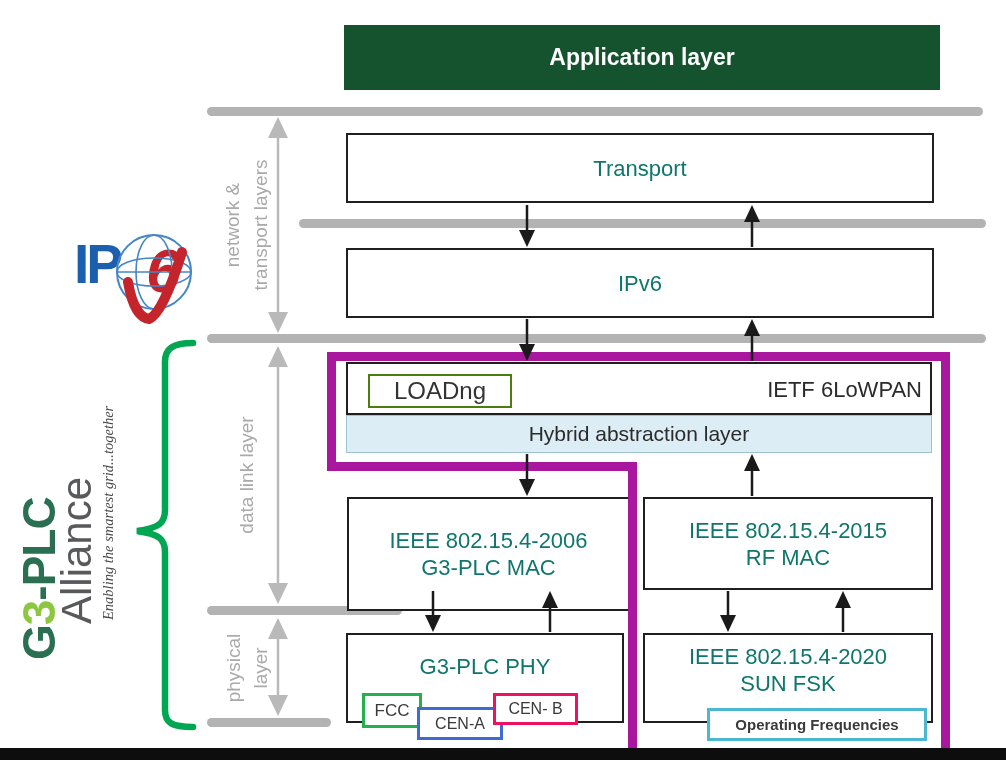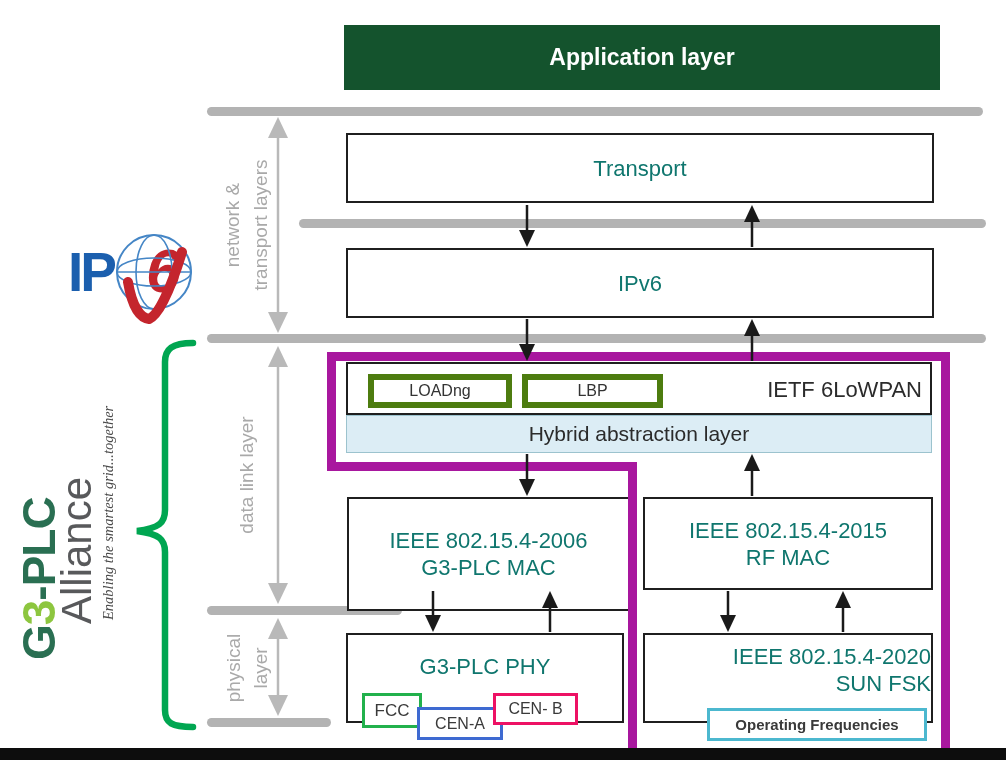--- a/index.html
+++ b/index.html
@@ -7,34 +7,34 @@
          font-family:"Liberation Sans",sans-serif;}
   .abs{position:absolute;box-sizing:border-box;}
   
   .gbar{background:#b3b3b3;border-radius:5px;z-index:1;}
   
   .dbox{background:#ffffff;border:2.5px solid #1f1f1f;color:#0f766e;
         display:flex;flex-direction:column;align-items:center;justify-content:center;
         font-size:22px;line-height:27px;text-align:center;z-index:3;}
   .app{background:#14532d;border:none;color:#ffffff;font-weight:bold;font-size:23px;z-index:3;}
   .magenta{background:#a8179e;z-index:5;}
-  .oubox{border:6px solid #4d7c0f;background:#ffffff;color:#333;font-size:16px;
+  .oubox{border:2px solid #4d7c0f;background:#ffffff;color:#333;font-size:24px;
          display:flex;align-items:center;justify-content:center;z-index:4;}
   .band{background:#dcedf5;border:1.5px solid #9cc3ce;color:#2b2b2b;font-size:21px;
         display:flex;align-items:center;justify-content:center;z-index:3;}
   .tag{position:absolute;box-sizing:border-box;background:#ffffff;display:flex;align-items:center;
        justify-content:center;color:#3a3a3a;z-index:8;}
   .sidelab{color:#a9a9a9;font-size:19px;text-align:center;transform:rotate(-90deg);z-index:2;}
   svg{position:absolute;left:0;top:0;z-index:7;pointer-events:none;}
   #brace-svg{z-index:2;}
   .blackbar{background:#0d0d0d;z-index:9;}
   
   #ipv6-logo{left:58px;top:230px;width:150px;height:100px;z-index:2;}
-  .ip-txt{position:absolute;left:10px;top:4px;font-size:55px;font-weight:bold;color:#1b5fae;
-          letter-spacing:-3px;line-height:60px;margin-top:8px;}
+  .ip-txt{position:absolute;left:16px;top:4px;font-size:55px;font-weight:bold;color:#1b5fae;
+          letter-spacing:-3px;line-height:60px;}
   .six-txt{position:absolute;left:88px;top:8px;font-size:62px;font-weight:bold;color:#c4252d;
            line-height:66px;font-style:italic;}
   
   #g3-logo{left:-59px;top:470px;width:265px;height:115px;transform:rotate(-90deg);z-index:2;}
   .g3-line1{font-size:46px;font-weight:bold;color:#2a6f52;letter-spacing:-1px;line-height:46px;}
   .g3-line1 .lt{color:#8dc63f;}
   .g3-line2{font-size:42px;color:#58595b;line-height:38px;margin:-4px 0 0 36px;}
   .g3-line3{font-family:"Liberation Serif",serif;font-style:italic;font-size:14.5px;
             color:#4a4a4a;margin:4px 0 0 40px;}
 </style>
@@ -55,38 +55,37 @@
   <div class="abs dbox" style="left:346px;top:248px;width:588px;height:70px;">IPv6</div>
 
   <div class="abs magenta" style="left:327px;top:352px;width:623px;height:9px;"></div>
   <div class="abs magenta" style="left:941px;top:352px;width:9px;height:396px;"></div>
   <div class="abs magenta" style="left:327px;top:352px;width:9px;height:119px;"></div>
   <div class="abs magenta" style="left:327px;top:462px;width:310px;height:9px;"></div>
   <div class="abs magenta" style="left:628px;top:462px;width:9px;height:286px;"></div>
 
   <div class="abs dbox" style="left:346px;top:362px;width:586px;height:53px;"></div>
   <div class="abs oubox" style="left:368px;top:374px;width:144px;height:34px;">LOADng</div>
-  <div class="abs oubox" style="left:522px;top:374px;width:141px;height:34px;">LBP</div>
   <div class="abs" style="right:84px;top:377px;font-size:22px;color:#2b2b2b;z-index:4;">IETF 6LoWPAN</div>
 
   <div class="abs band" style="left:346px;top:415px;width:586px;height:38px;">Hybrid abstraction layer</div>
 
   <div class="abs dbox" style="left:347px;top:497px;width:283px;height:114px;">
     <div>IEEE 802.15.4-2006</div>
     <div>G3-PLC MAC</div>
   </div>
   <div class="abs dbox" style="left:643px;top:497px;width:290px;height:93px;">
     <div>IEEE 802.15.4-2015</div>
     <div>RF MAC</div>
   </div>
 
   <div class="abs dbox" style="left:346px;top:633px;width:278px;height:90px;justify-content:flex-start;padding-top:18px;">
     <div>G3-PLC PHY</div>
   </div>
-  <div class="abs dbox" style="left:643px;top:633px;width:290px;height:90px;justify-content:flex-start;padding-top:8px;align-items:flex-end;">
+  <div class="abs dbox" style="left:643px;top:633px;width:290px;height:90px;justify-content:flex-start;padding-top:8px;">
     <div>IEEE 802.15.4-2020</div>
     <div>SUN FSK</div>
   </div>
 
   <div class="tag" style="left:362px;top:693px;width:60px;height:35px;border:3px solid #22b14c;font-size:17px;">FCC</div>
   <div class="tag" style="left:417px;top:707px;width:86px;height:33px;border:3px solid #3e6ad1;font-size:16px;">CEN-A</div>
   <div class="tag" style="left:493px;top:693px;width:85px;height:32px;border:3px solid #ed1164;font-size:16px;">CEN- B</div>
   <div class="tag" style="left:707px;top:708px;width:220px;height:33px;border:3px solid #4cb8cf;font-size:15px;font-weight:600;">Operating Frequencies</div>
 
   <div class="abs sidelab" style="left:132px;top:197px;width:230px;height:56px;line-height:28px;">

